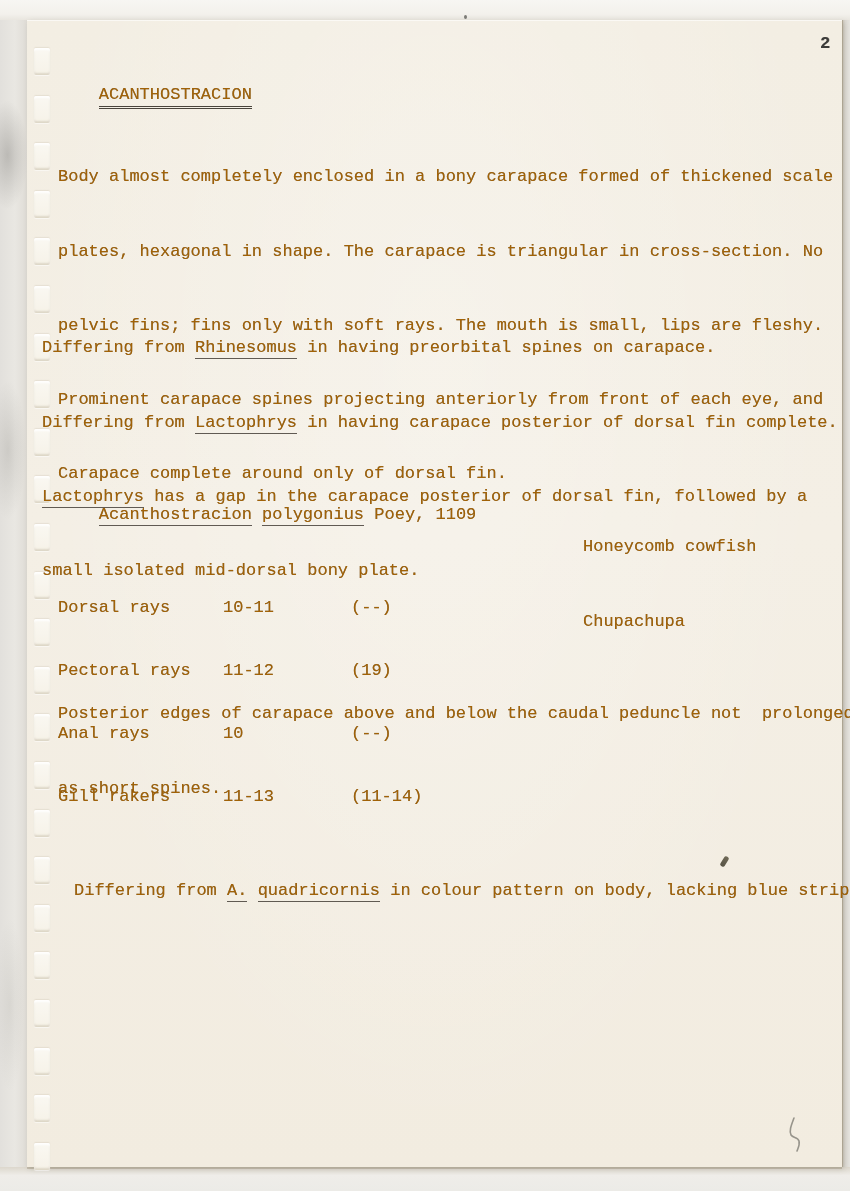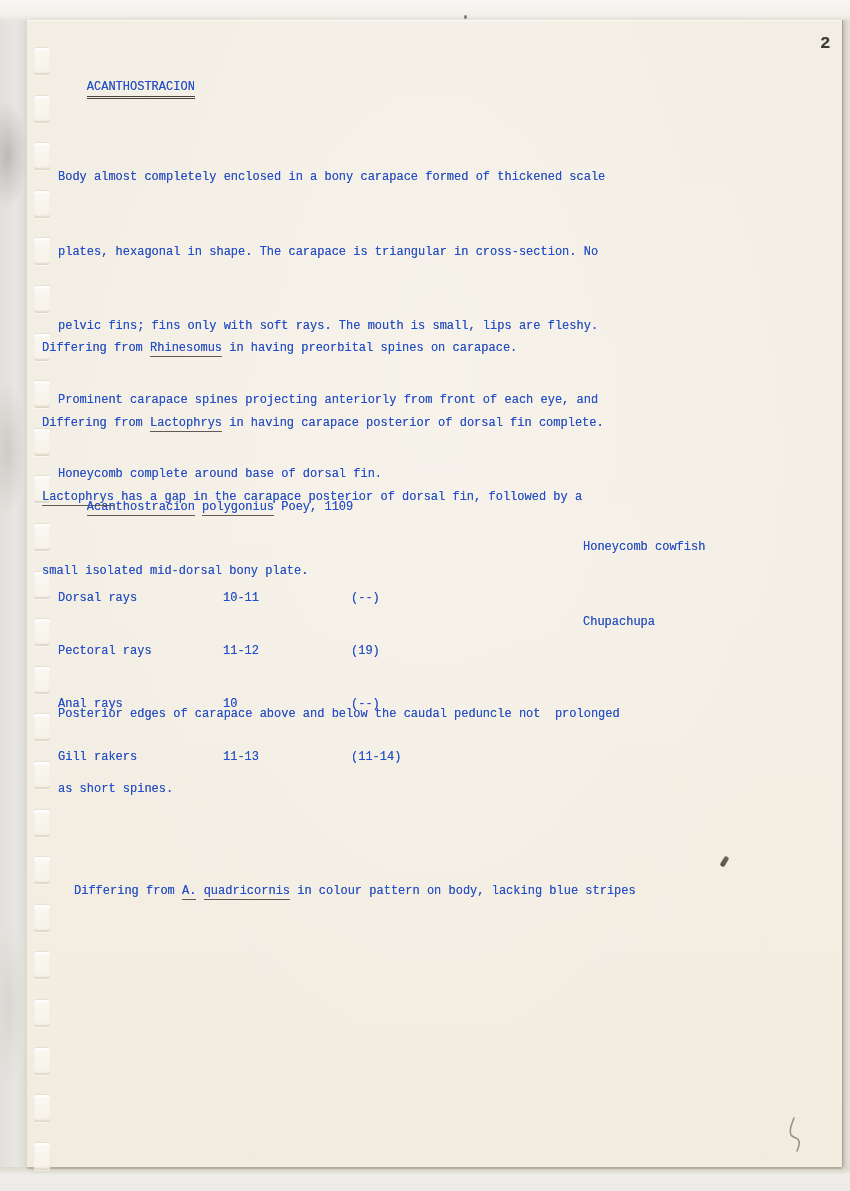--- a/index.html
+++ b/index.html
@@ -37,21 +37,21 @@
                2px 2px 5px rgba(120,112,95,.28),0 2px 0 rgba(170,160,138,.5);}
 
   .hole{position:absolute;left:34px;width:16px;height:27px;border-radius:2px;
     background:linear-gradient(180deg,#faf8f2 0%,#f6f2e8 100%);
     box-shadow:inset 0 2px 2px rgba(255,255,255,.9),
                inset 0 -2px 2px rgba(175,163,138,.35),
                0 1px 1px rgba(255,255,255,.55),
                0 -1px 1px rgba(190,180,158,.25);}
 
   
-  .t{position:absolute;color:#1d4ed8;font-size:12px;white-space:pre;
+  .t{position:absolute;color:#a16207;font-size:17px;white-space:pre;
      text-shadow:0 0 .5px rgba(69,64,58,.6);}
   .para{line-height:24.7px;}
   .pagenum{position:absolute;left:820px;top:34px;font-size:17px;font-weight:bold;
      color:#3c3b39;text-shadow:.4px .4px .5px rgba(60,59,55,.5);}
   .dul{border-bottom:3px double #49443c;padding-bottom:2px;}
   .u{border-bottom:1.4px solid rgba(69,64,56,.85);padding-bottom:1px;}
   .row{position:relative;height:24.9px;line-height:24.9px;}
   .c{position:absolute;top:0;}
   .c1{left:0;} .c2{left:165px;} .c3{left:293px;}
 
@@ -114,21 +114,21 @@
 
   <div class="t" style="left:58px;top:66px;">
     <span class="dul">ACANTHOSTRACION</span>
   </div>
 
   <div class="t para" style="left:58px;top:116px;">
     <div>Body almost completely enclosed in a bony carapace formed of thickened scale</div>
     <div>plates, hexagonal in shape. The carapace is triangular in cross-section. No</div>
     <div>pelvic fins; fins only with soft rays. The mouth is small, lips are fleshy.</div>
     <div>Prominent carapace spines projecting anteriorly from front of each eye, and</div>
-    <div>Honeycomb complete around base of dorsal fin.</div>
+    <div>Carapace complete around only of dorsal fin.</div>
   </div>
 
   <div class="t para" style="left:42px;top:287px;">
     <div><span>Differing from </span><span class="u">Rhinesomus</span><span> in having preorbital spines on carapace.</span></div>
     <div><span>Differing from </span><span class="u">Lactophrys</span><span> in having carapace posterior of dorsal fin complete.</span></div>
     <div><span class="u">Lactophrys</span><span> has a gap in the carapace posterior of dorsal fin, followed by a</span></div>
     <div>small isolated mid-dorsal bony plate.</div>
   </div>
 
   <div class="t" style="left:58px;top:486px;">

